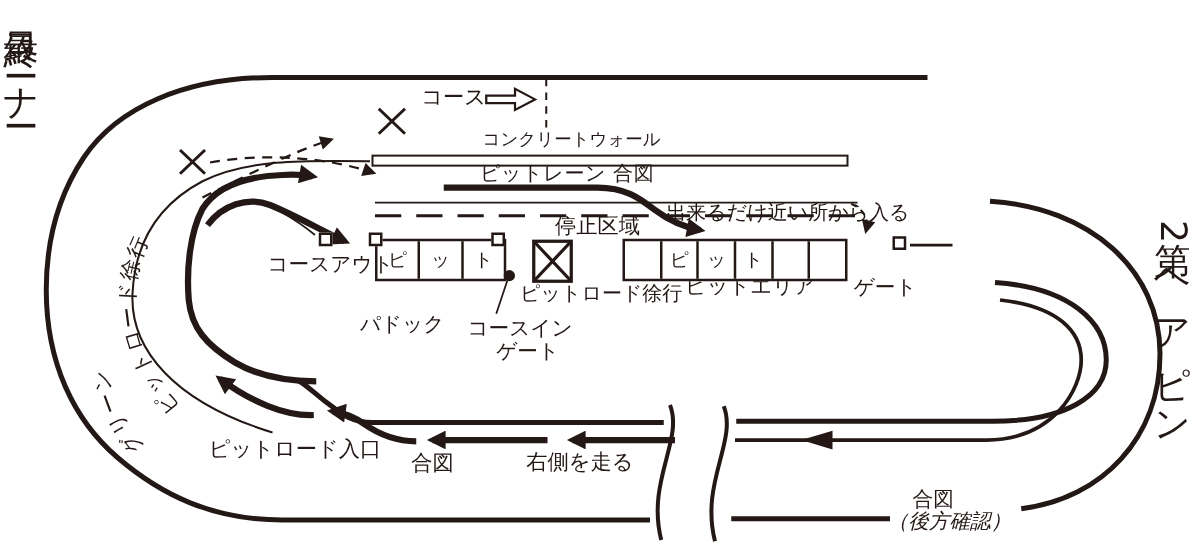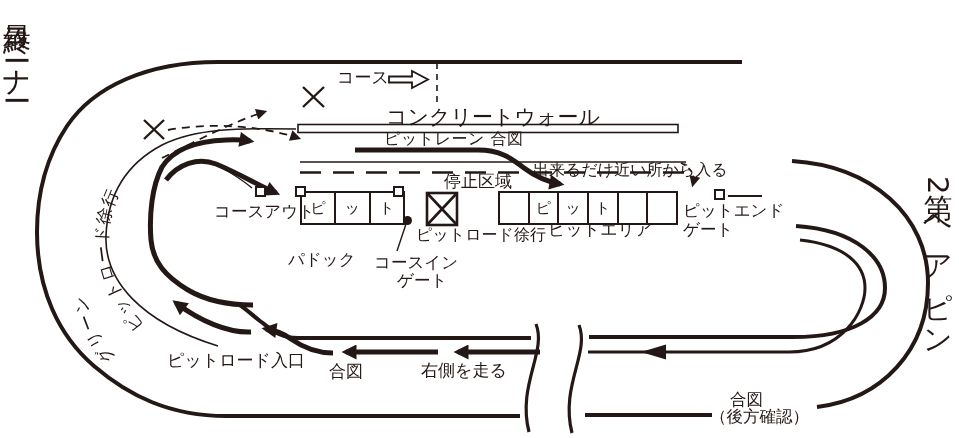--- a/index.html
+++ b/index.html
@@ -4,21 +4,21 @@
 <style>
   html,body{margin:0;padding:0;background:#fff;}
   #stage{
     position:relative;width:959px;height:438px;background:#fff;overflow:hidden;
     font-family:"DejaVu Sans","Liberation Sans",sans-serif;color:#231815;
   }
   #trackSvg{position:absolute;left:0;top:0;}
   .lbl{position:absolute;white-space:nowrap;line-height:1.05;color:#231815;}
   .f17{font-size:17px;}
   .f16{font-size:16px;}
-  .f15{font-size:21px;}
+  .f15{font-size:14px;font-family:Liberation Mono, monospace;}
   .vert{
     writing-mode:vertical-rl;text-orientation:mixed;
     font-size:28px;letter-spacing:4px;font-weight:500;
   }
   .building{
     position:absolute;display:flex;box-sizing:border-box;
     border:2.5px solid #231815;background:#fff;height:34px;
   }
   .cell{
     flex:1;display:flex;align-items:center;justify-content:center;
@@ -137,22 +137,21 @@
   <div class="post" style="left:295px;top:186px;"></div>
   <div class="post" style="left:393px;top:186px;"></div>
   <div class="post" style="left:714px;top:189px;"></div>
   <div class="dot" style="left:403px;top:216px;"></div>
 
   <div class="lbl f16" style="left:214px;top:203px;font-size:16.5px;">コースアウト</div>
   <div class="lbl f16" style="left:288px;top:251px;font-size:16.5px;">パドック</div>
   <div class="lbl f16" style="left:374px;top:254px;font-size:16.5px;">コースイン</div>
   <div class="lbl f16" style="left:397px;top:272px;font-size:16.5px;">ゲート</div>
   <div class="lbl f16" style="left:416px;top:227px;">ピットロード徐行</div>
-  <div class="lbl f16" style="left:683px;top:202px;font-size:16.5px;">ピットエンド</div>
   <div class="lbl f16" style="left:683px;top:221px;font-size:16.5px;">ゲート</div>
 
   <div class="lbl f17" style="left:167px;top:352px;text-align:center;">ピットロード入口</div>
   <div class="lbl f17" style="left:329px;top:363px;">合図</div>
   <div class="lbl f17" style="left:421px;top:362px;">右側を走る</div>
   <div class="lbl f16" style="left:730px;top:391px;font-size:16.5px;">合図</div>
-  <div class="lbl f16" style="left:710px;top:408px;font-size:16.5px;">（後方確認）</div>
+  <div class="lbl f16" style="left:710px;top:408px;font-size:16.5px;font-style:italic;">（後方確認）</div>
 
 </div>
 
 </body></html>

